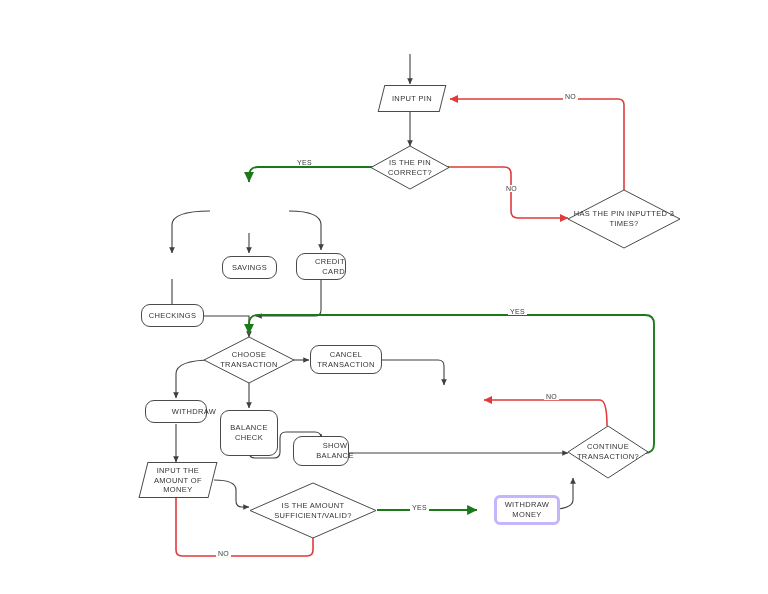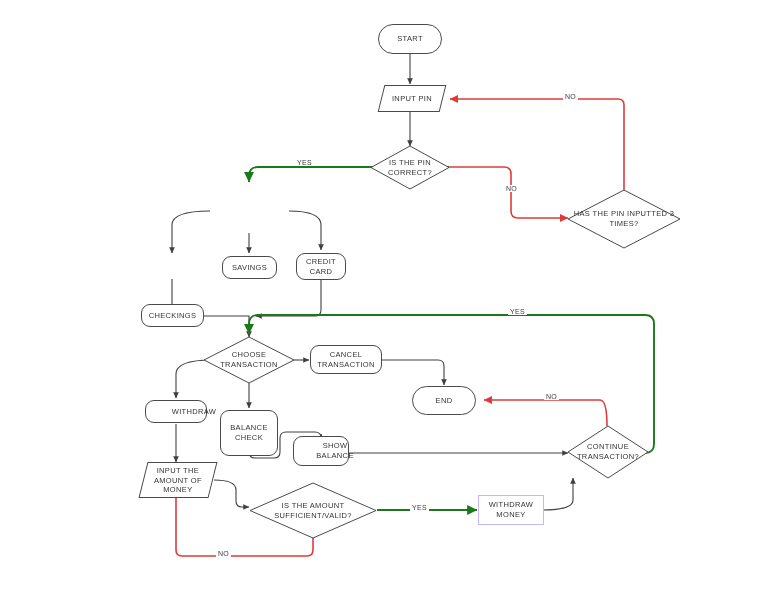--- a/index.html
+++ b/index.html
@@ -3,21 +3,21 @@
 <meta charset="utf-8">
 <style>
   html,body{margin:0;padding:0;background:#ffffff;}
   body{width:768px;height:594px;overflow:hidden;font-family:"Liberation Sans",sans-serif;}
   #canvas{position:relative;width:768px;height:594px;background:#ffffff;}
   svg#wires{position:absolute;left:0;top:0;width:768px;height:594px;}
   .node{position:absolute;box-sizing:border-box;display:flex;align-items:center;justify-content:center;
         text-align:center;color:#333333;font-size:7.5px;letter-spacing:.35px;line-height:1.28;
         background:#ffffff;}
   .rounded{border:1px solid #4a4a4a;border-radius:9px;}
-  .rect{border:1px solid #c4b5fd;border-radius:0;}
+  .rect{border:3px solid #c4b5fd;border-radius:6px;margin-left:16px;}
   .term{border:1px solid #4a4a4a;border-radius:16px;}
   .para{border:1px solid #4a4a4a;transform:skewX(-14deg);}
   .para > span{transform:skewX(14deg);display:block;}
   .diamond{background:transparent;border:none;}
   .diamond .dlabel{position:relative;z-index:2;}
   .diamond svg{position:absolute;left:0;top:0;}
   .edgelabel{position:absolute;font-size:7px;color:#3a3a3a;background:#ffffff;
              padding:0 2px;letter-spacing:.3px;}
 </style>
 </head>
@@ -64,23 +64,20 @@
     </g>
 
     <g fill="none" stroke="#e03b3b" stroke-width="1.6">
       <path d="M449,167 L504,167 q7,0 7,7 L511,211 q0,7 7,7 L568,218" marker-end="url(#ah-r)"></path>
       <path d="M624,190 L624,105 q0,-6 -6,-6 L450,99" marker-end="url(#ah-r)"></path>
       <path d="M313,538 L313,550 q0,6 -6,6 L182,556 q-6,0 -6,-6 L176,484" marker-end="url(#ah-r)"></path>
       <path d="M607,426 q0,-26 -7,-26 L484,400" marker-end="url(#ah-r)"></path>
     </g>
   </svg>
 
-  <div class="node term" style="left:378px;top:24px;width:64px;height:30px;">
-    <span>START</span>
-  </div>
 
   <div class="node para" style="left:381px;top:85px;width:62px;height:27px;">
     <span>INPUT PIN</span>
   </div>
 
   <div class="node diamond" style="left:370px;top:145px;width:80px;height:45px;">
     <svg width="80" height="45" viewBox="0 0 80 45">
       <polygon points="40,1 79,22.5 40,44 1,22.5" fill="#ffffff" stroke="#4a4a4a" stroke-width="1"></polygon>
     </svg>
     <span class="dlabel">IS THE PIN CORRECT?</span>
@@ -95,38 +92,35 @@
 
 
   <div class="node rounded" style="left:141px;top:256px;width:63px;height:23px;margin-top:48px;">
     <span>CHECKINGS</span>
   </div>
 
   <div class="node rounded" style="left:222px;top:256px;width:55px;height:23px;">
     <span>SAVINGS</span>
   </div>
 
-  <div class="node rounded" style="left:296px;top:253px;width:50px;height:27px;">
+  <div class="node rounded" style="left:296px;top:253px;width:50px;height:27px;text-align:right;">
     <span>CREDIT CARD</span>
   </div>
 
   <div class="node diamond" style="left:203px;top:336px;width:92px;height:48px;">
     <svg width="92" height="48" viewBox="0 0 92 48">
       <polygon points="46,1 91,24 46,47 1,24" fill="#ffffff" stroke="#4a4a4a" stroke-width="1"></polygon>
     </svg>
     <span class="dlabel">CHOOSE TRANSACTION</span>
   </div>
 
   <div class="node rounded" style="left:310px;top:345px;width:72px;height:29px;">
     <span>CANCEL TRANSACTION</span>
   </div>
 
-  <div class="node term" style="left:412px;top:386px;width:64px;height:29px;">
-    <span>END</span>
-  </div>
 
   <div class="node rounded" style="left:145px;top:400px;width:62px;height:23px;padding-left:36px;">
     <span>WITHDRAW</span>
   </div>
 
   <div class="node rounded" style="left:220px;top:410px;width:58px;height:46px;">
     <span>BALANCE CHECK</span>
   </div>
 
   <div class="node rounded" style="left:293px;top:436px;width:56px;height:30px;padding-left:28px;">

